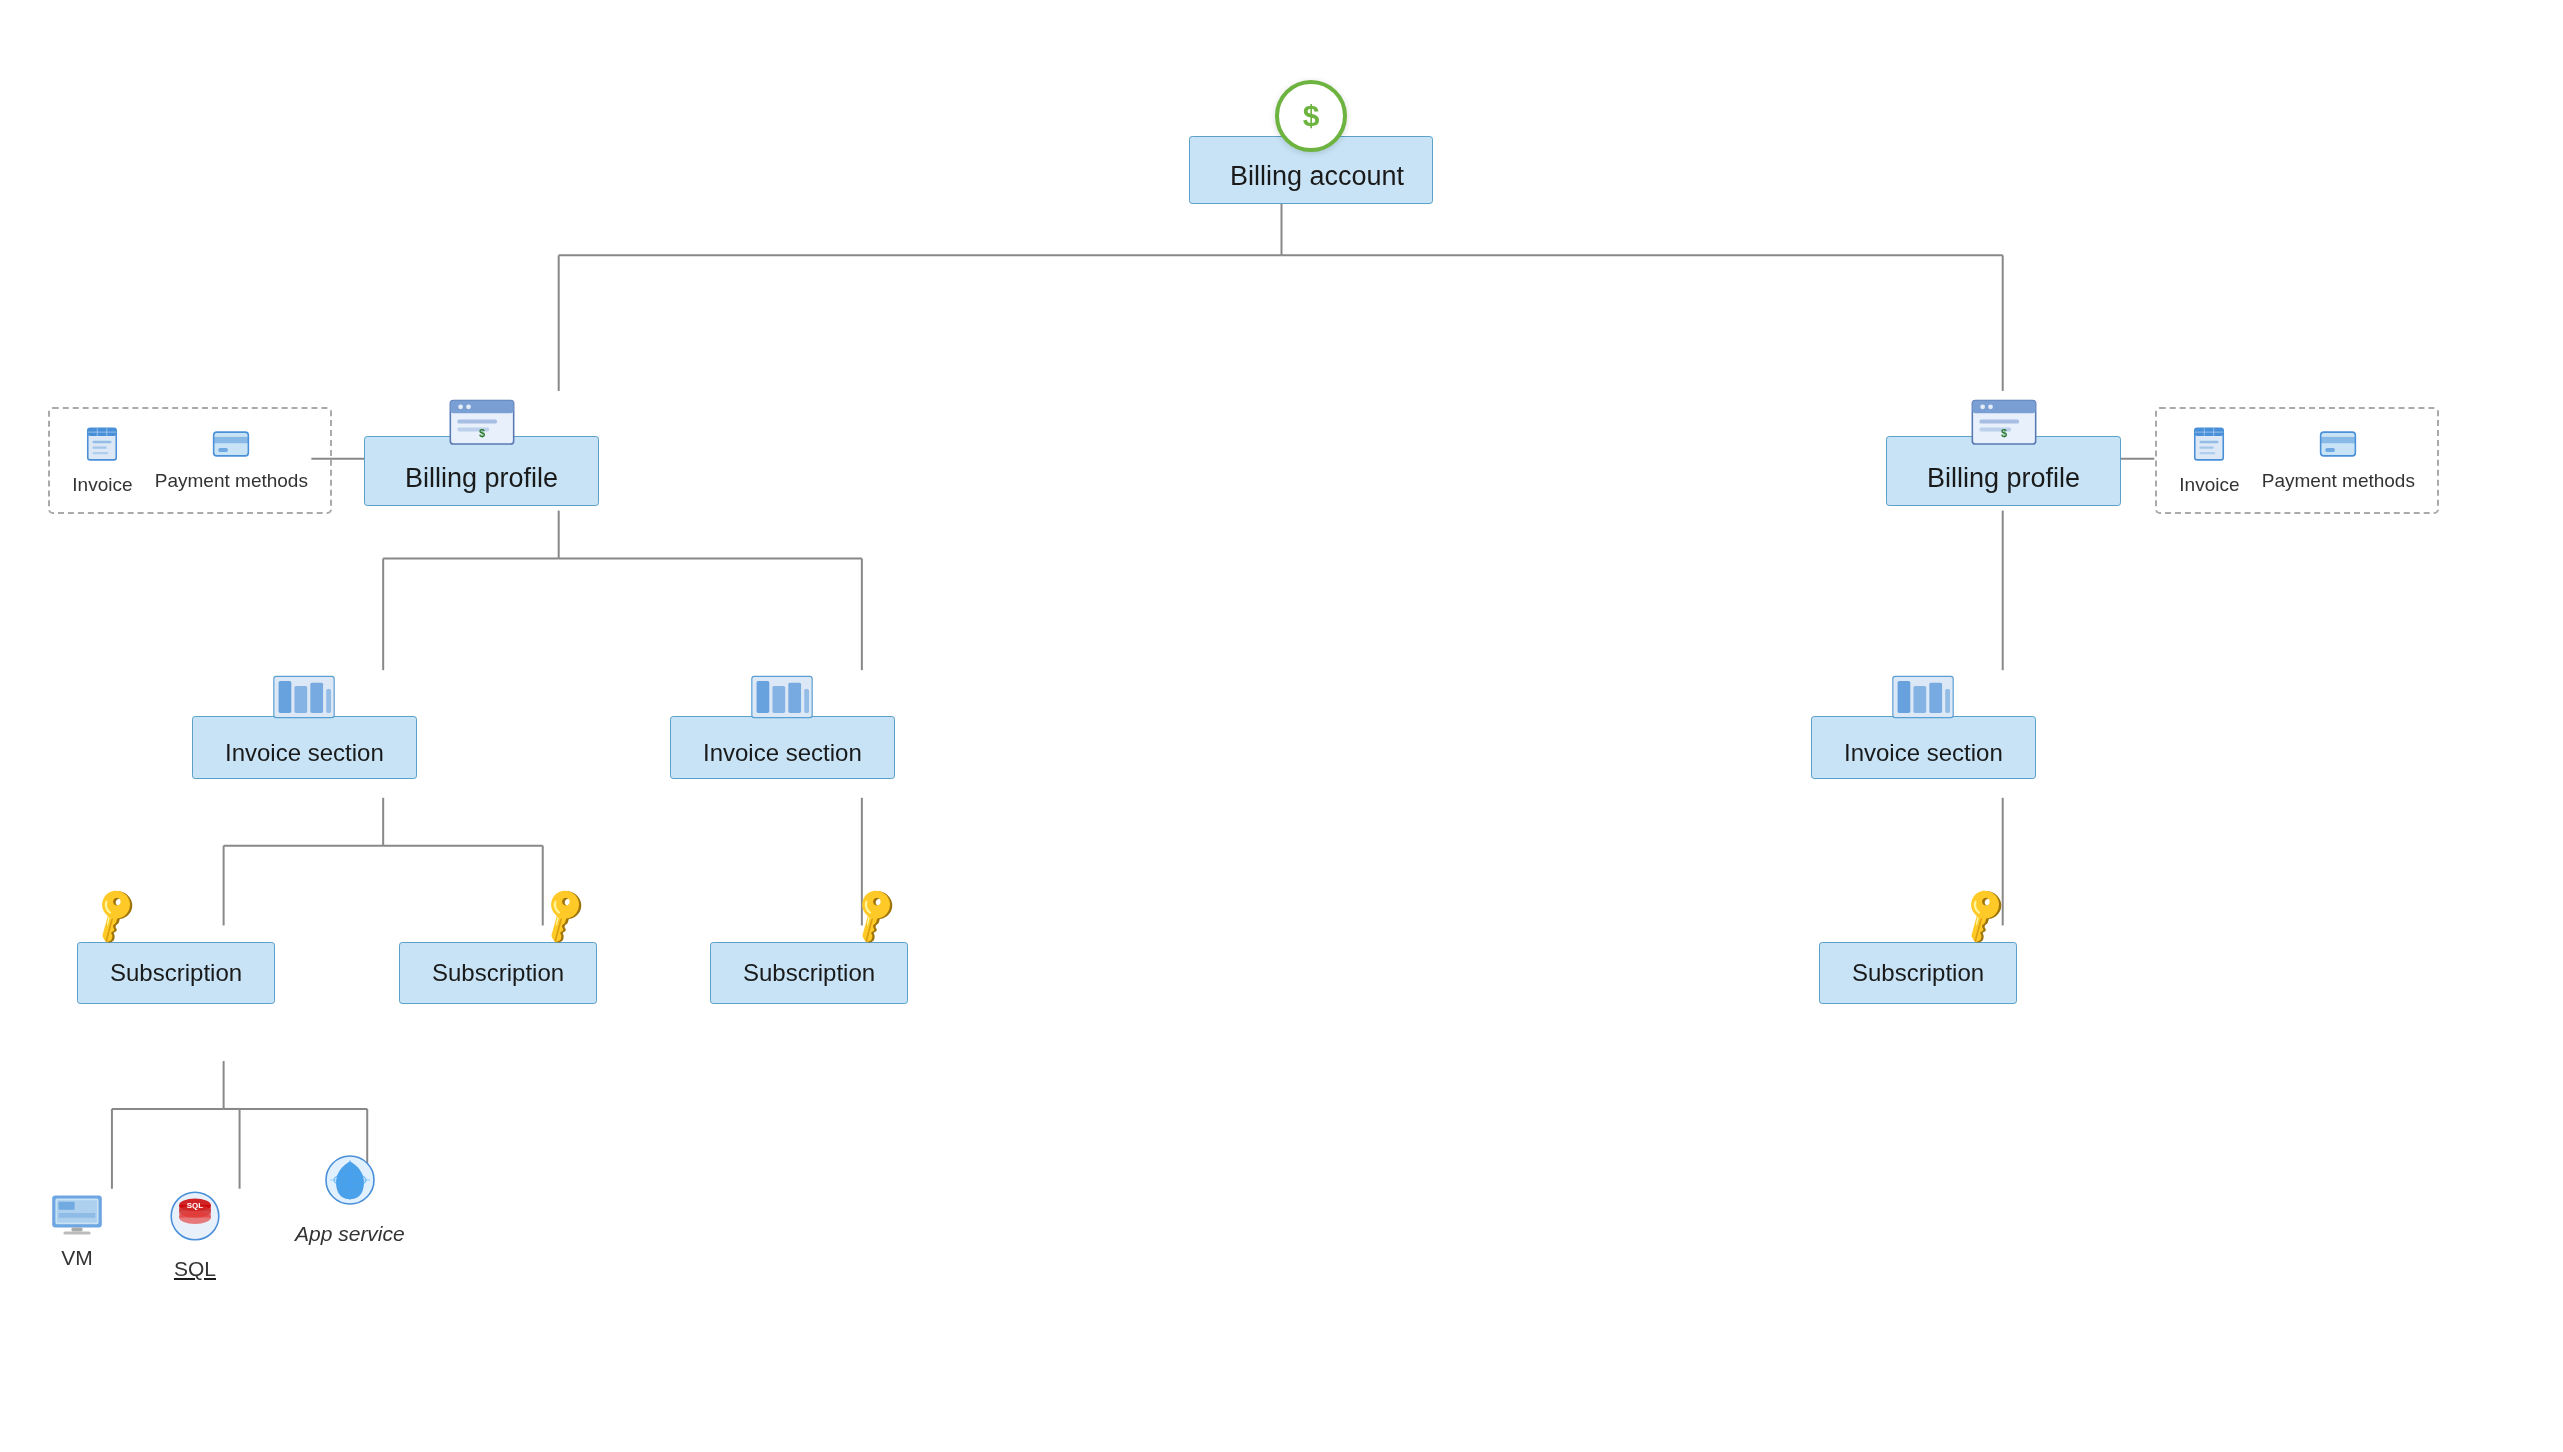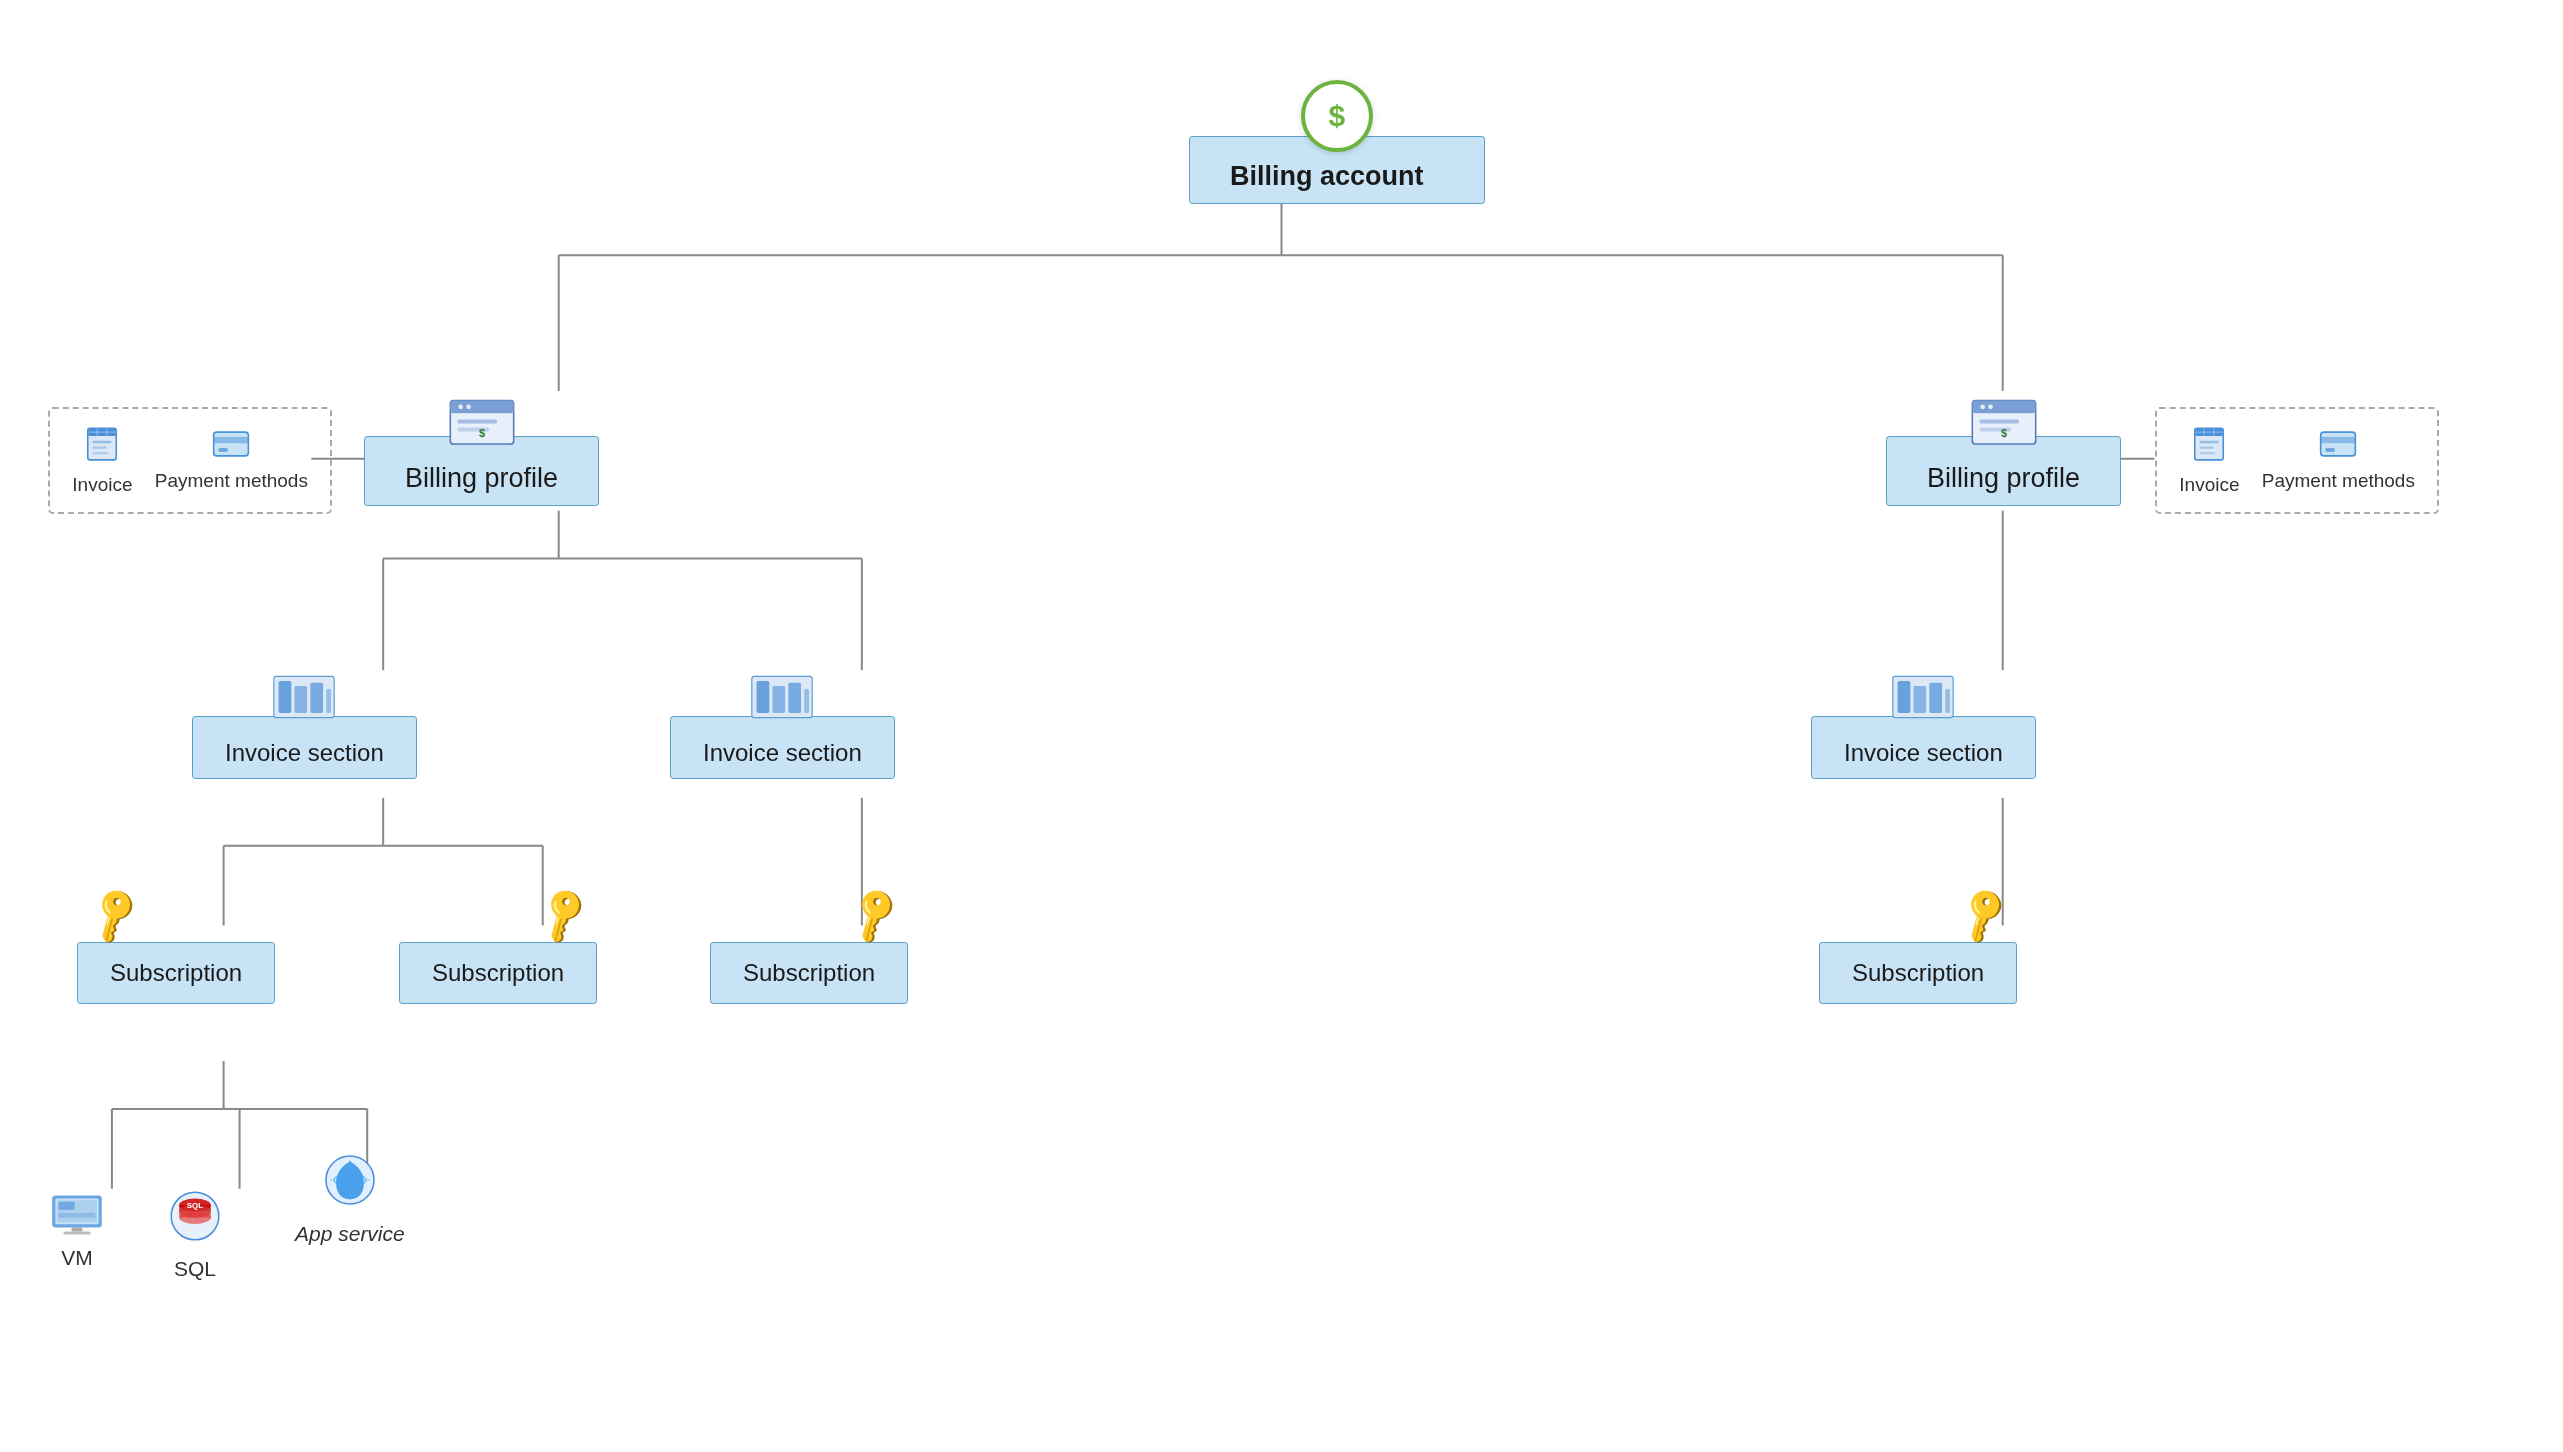--- a/index.html
+++ b/index.html
@@ -121,21 +121,21 @@
     <line x1="300" y1="1390" x2="300" y2="1490" stroke="#888" stroke-width="2.5"></line>
     <line x1="280" y1="1390" x2="460" y2="1390" stroke="#888" stroke-width="2.5"></line>
     <line x1="460" y1="1390" x2="460" y2="1490" stroke="#888" stroke-width="2.5"></line>
   </svg>
 
   <div class="node" style="left:1189px; top:80px; flex-direction:column; align-items:center;">
 
     <div class="icon-circle" style="position:relative; margin-bottom:-16px; z-index:5;">
       <span style="font-size:30px; color:#6db33f;">$</span>
     </div>
-    <div class="node-box" style="padding-top:24px; padding-left:40px; padding-right:60px; font-size:27px; font-weight:700;">
+    <div class="node-box" style="padding-top:24px; padding-left:40px; padding-right:28px; font-size:27px; font-weight:400;">
       <span>Billing account</span>
     </div>
   </div>
 
   <div class="node" style="left:364px; top:391px; flex-direction:column; align-items:center;">
 
     <div style="position:relative; margin-bottom:-17.6px; z-index:5;">
       <svg width="72" height="57" viewBox="0 0 90 72" style="font-size:28px">
         <rect x="5" y="12" width="80" height="55" rx="4" fill="#e8f0fb" stroke="#5a7ab5" stroke-width="2"></rect>
         <rect x="5" y="12" width="80" height="16" rx="4" fill="#7a9fd4"></rect>
@@ -316,21 +316,21 @@
         <rect x="10" y="14" width="50" height="28" rx="1" fill="#1565c0" opacity="0.15"></rect>
         <rect x="12" y="16" width="20" height="10" rx="1" fill="#4a90d9" opacity="0.6"></rect>
         <rect x="12" y="30" width="46" height="6" rx="1" fill="#4a90d9" opacity="0.3"></rect>
         <rect x="28" y="48" width="14" height="5" rx="2" fill="#aaa"></rect>
         <rect x="18" y="53" width="34" height="4" rx="2" fill="#bbb"></rect>
       </svg>
     </div>
     <span style="font-size:21px; color:#333;">VM</span>
   </div>
 
-  <div class="node" style="left:168px; top:1189px; flex-direction:column; align-items:center; gap:8px;">
+  <div class="node" style="left:168px; top:1189px; flex-direction:column; align-items:center; gap:8px;text-decoration:underline;">
     <div>
       <svg width="54" height="54" viewBox="0 0 68 68" style="font-size:28px">
         <circle cx="34" cy="34" r="30" fill="#e8f0fb" stroke="#4a90d9" stroke-width="2"></circle>
         <ellipse cx="34" cy="20" rx="20" ry="8" fill="#c00" opacity="0.85"></ellipse>
         <rect x="14" y="20" width="40" height="8" fill="#c00" opacity="0.7"></rect>
         <ellipse cx="34" cy="28" rx="20" ry="8" fill="#d32f2f" opacity="0.7"></ellipse>
         <rect x="14" y="28" width="40" height="8" fill="#d32f2f" opacity="0.6"></rect>
         <ellipse cx="34" cy="36" rx="20" ry="8" fill="#e53935" opacity="0.65"></ellipse>
         <text x="34" y="24" text-anchor="middle" font-size="10" fill="#fff" font-weight="bold">SQL</text>
       </svg>

